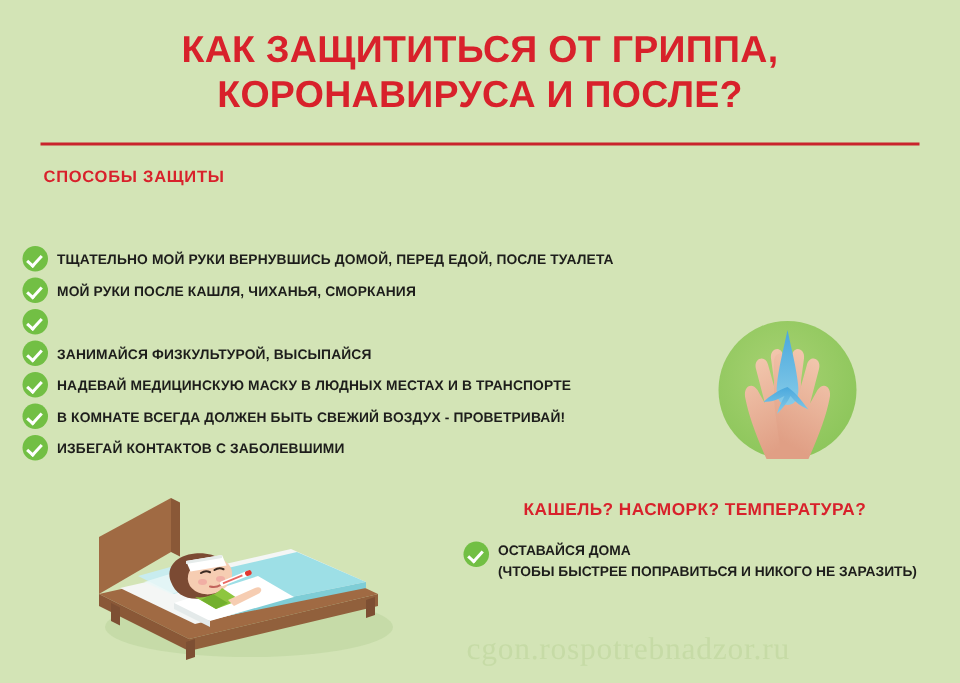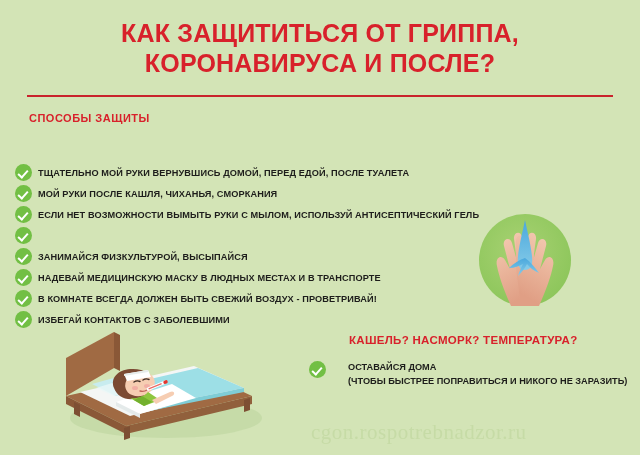--- a/index.html
+++ b/index.html
@@ -141,21 +141,20 @@
   }
   .sick-texts {
     margin-left: 6px;
   }
   .sick-line {
     font-size: 9.2px;
     font-weight: bold;
     color: #1d1d1b;
     line-height: 14px;
     white-space: nowrap;
-    margin-left: 16px;
   }
 
   
   .watermark {
     position: absolute;
     left: 311px;
     top: 420px;
     font-family: "Liberation Serif", serif;
     font-size: 21px;
     color: #c6dba6;
@@ -177,24 +176,20 @@
   <div class="section-heading">СПОСОБЫ ЗАЩИТЫ</div>
 
   <div class="checklist">
     <div class="check-row">
       <span class="check-icon"></span>
       <span class="check-text">ТЩАТЕЛЬНО МОЙ РУКИ ВЕРНУВШИСЬ ДОМОЙ, ПЕРЕД ЕДОЙ, ПОСЛЕ ТУАЛЕТА</span>
     </div>
     <div class="check-row">
       <span class="check-icon"></span>
       <span class="check-text">МОЙ РУКИ ПОСЛЕ КАШЛЯ, ЧИХАНЬЯ, СМОРКАНИЯ</span>
-    </div>
-    <div class="check-row">
-      <span class="check-icon"></span>
-      <span class="check-text">ЕСЛИ НЕТ ВОЗМОЖНОСТИ ВЫМЫТЬ РУКИ С МЫЛОМ, ИСПОЛЬЗУЙ АНТИСЕПТИЧЕСКИЙ ГЕЛЬ</span>
     </div>
     <div class="check-row">
       <span class="check-icon"></span>
     </div>
     <div class="check-row">
       <span class="check-icon"></span>
       <span class="check-text">ЗАНИМАЙСЯ ФИЗКУЛЬТУРОЙ, ВЫСЫПАЙСЯ</span>
     </div>
     <div class="check-row">
       <span class="check-icon"></span>

